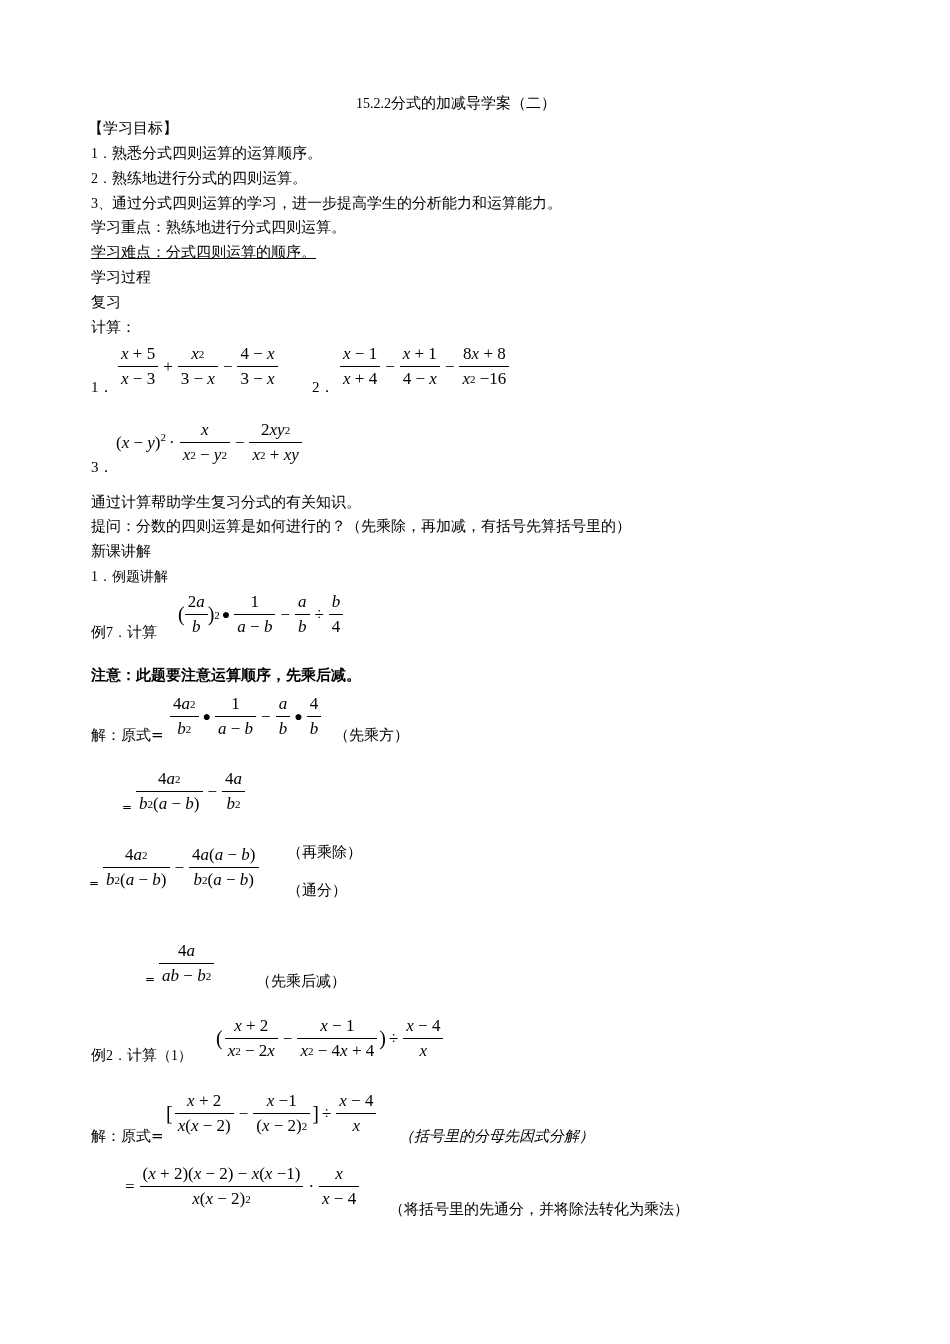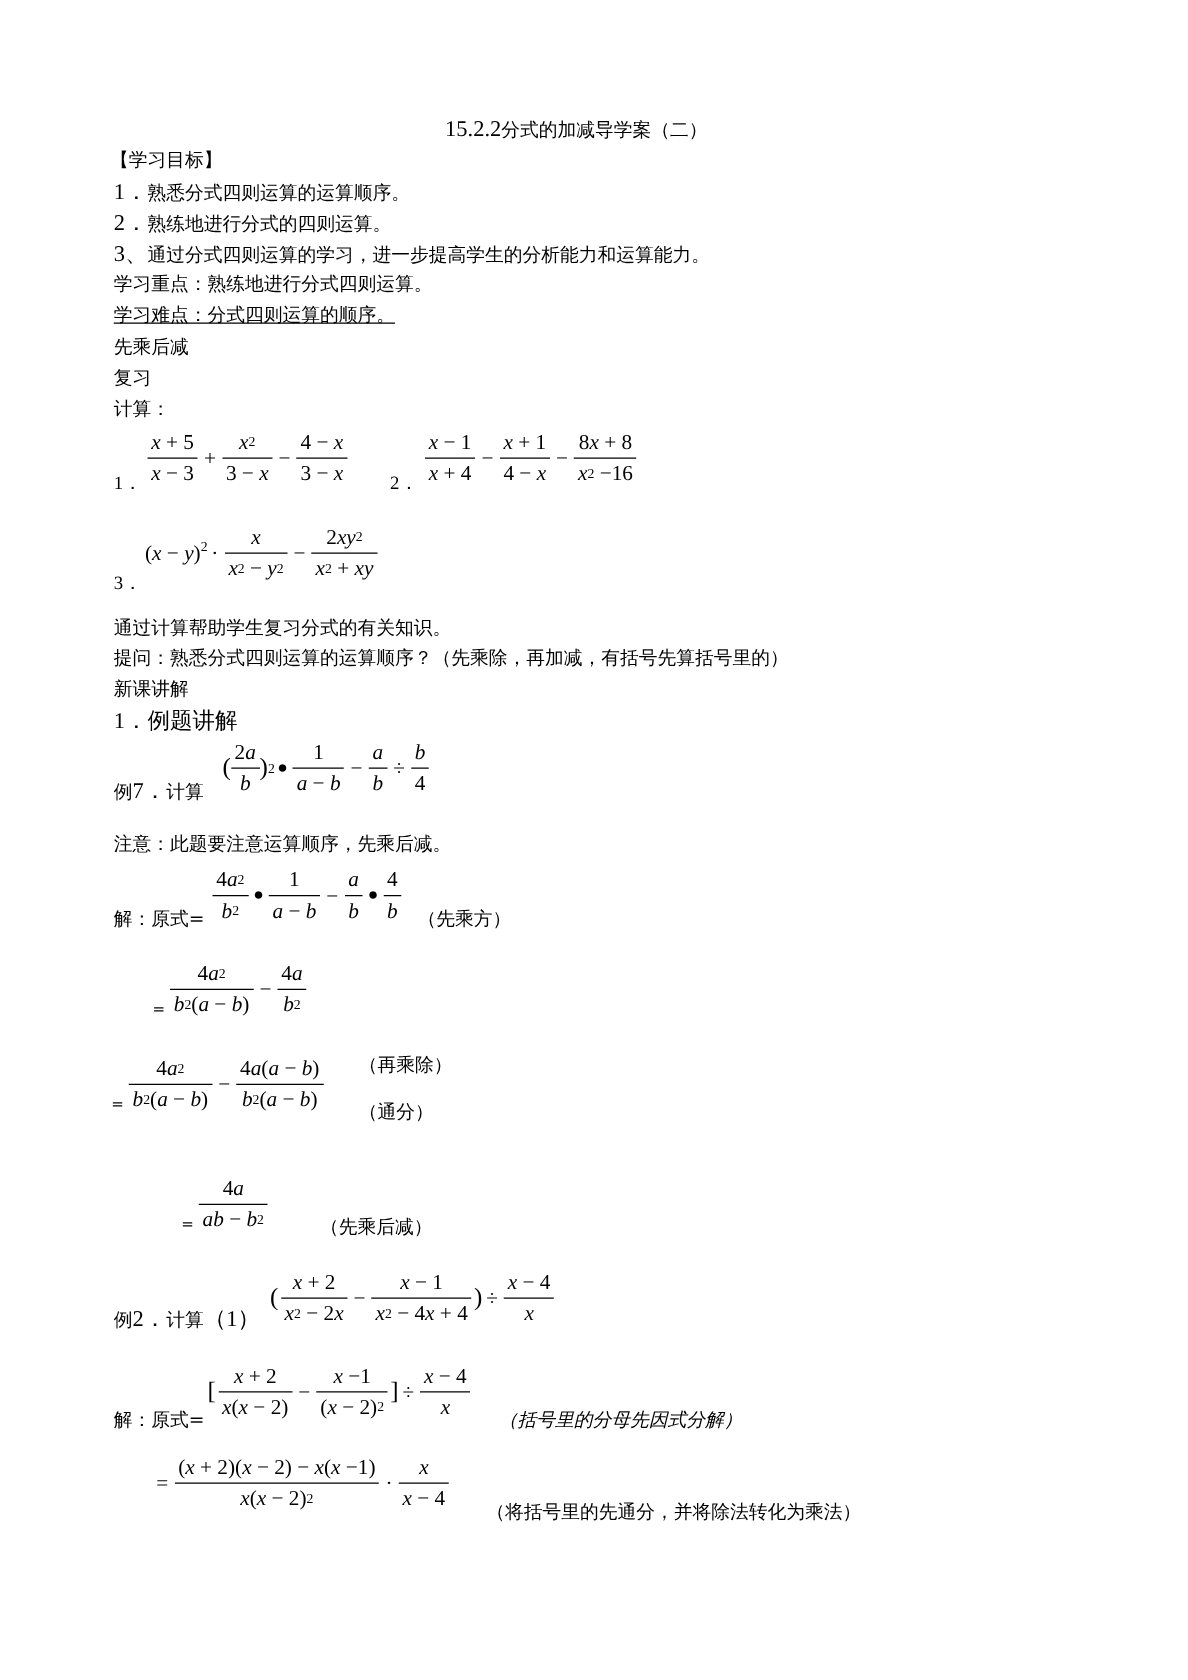--- a/index.html
+++ b/index.html
@@ -18,21 +18,21 @@
     }
     .line {
       position: absolute;
       left: 91px;
       white-space: nowrap;
       line-height: 20px;
       font-size: 15px;
     }
     .num {
       font-family: "Liberation Serif", "DejaVu Serif", serif;
-      font-size: 18px;
+      font-size: 14px;
     }
     .title {
       position: absolute;
       left: 356px;
       top: 93px;
       white-space: nowrap;
       font-size: 15px;
       line-height: 20px;
     }
     
@@ -113,21 +113,21 @@
 </div>
 <div class="line" style="top:168px;">
   <span class="num">2．</span><span>熟练地进行分式的四则运算。</span>
 </div>
 <div class="line" style="top:193px;">
   <span class="num">3、</span><span>通过分式四则运算的学习，进一步提高学生的分析能力和运算能力。</span>
 </div>
 
 <div class="line" style="top:217px;">学习重点：熟练地进行分式四则运算。</div>
 <div class="line" style="top:242px;text-decoration:underline;">学习难点：分式四则运算的顺序。</div>
-<div class="line" style="top:267px;">先乘后减</div>
+<div class="line" style="top:267px;">学习过程</div>
 <div class="line" style="top:292px;">复习</div>
 <div class="line" style="top:317px;">计算：</div>
 
 <div class="label num" style="left:91px; top:377px;">1．</div>
 <div class="math" style="left:116px; top:342px;">
   <span class="frac">
       <span class="n"><i>x</i>&nbsp;+&nbsp;5</span>
       <span class="bar"></span>
       <span class="d"><i>x</i>&nbsp;−&nbsp;3</span>
     </span>
@@ -182,21 +182,21 @@
     </span>
   <span class="op">−</span>
   <span class="frac">
       <span class="n">2<i>xy</i><sup>2</sup></span>
       <span class="bar"></span>
       <span class="d"><i>x</i><sup>2</sup>&nbsp;+&nbsp;<i>xy</i></span>
     </span>
 </div>
 
 <div class="line" style="top:492px;">通过计算帮助学生复习分式的有关知识。</div>
-<div class="line" style="top:516px;">提问：熟悉分式四则运算的运算顺序？（先乘除，再加减，有括号先算括号里的）</div>
+<div class="line" style="top:516px;">提问：分数的四则运算是如何进行的？（先乘除，再加减，有括号先算括号里的）</div>
 <div class="line" style="top:541px;">新课讲解</div>
 <div class="line" style="top:566px;">
   <span class="num">1．例题讲解</span>
 </div>
 
 <div class="line" style="top:622px;">
   <span>例</span><span class="num">7．</span><span>计算</span>
 </div>
 <div class="math" style="left:178px; top:590px;">
   <span class="paren">(</span>
@@ -228,21 +228,21 @@
   <span class="op">÷</span>
   <span class="frac">
       <span class="n">
         <i>b</i>
       </span>
       <span class="bar"></span>
       <span class="d">4</span>
     </span>
 </div>
 
-<div class="line" style="top:665px;">注意：此题要注意运算顺序，先乘后减。</div>
+<div class="line" style="top:665px;font-weight:bold;">注意：此题要注意运算顺序，先乘后减。</div>
 
 <div class="line" style="top:725px;">解：原式=</div>
 <div class="math" style="left:168px; top:692px;">
   <span class="frac">
       <span class="n">4<i>a</i><sup>2</sup></span>
       <span class="bar"></span>
       <span class="d">
         <i>b</i>
         <sup>2</sup>
       </span>

